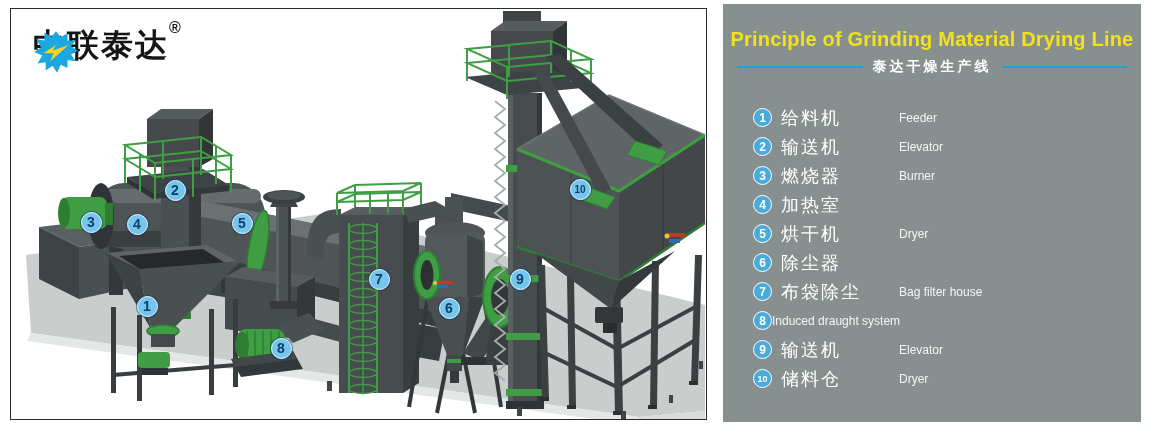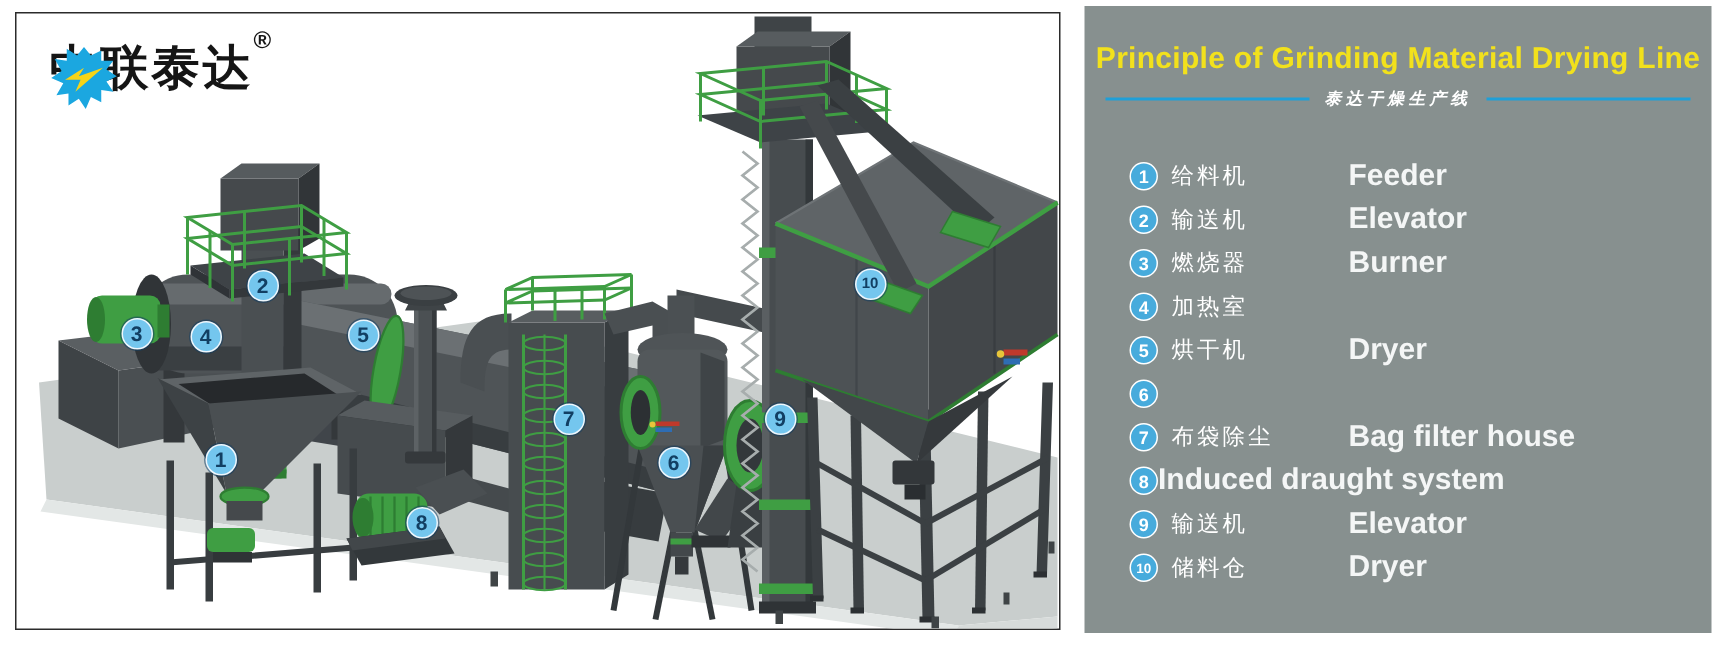--- a/index.html
+++ b/index.html
@@ -19,30 +19,30 @@
           display:flex;align-items:center;justify-content:center;
           font-size:14px;font-weight:bold;box-sizing:border-box;}
   .marker.two-digit{font-size:10px;}
   
   .panel{position:absolute;left:723px;top:4px;width:418px;height:418px;
          background:var(--panel-bg,#87908f);}
   .panel-title{margin-top:24px;text-align:center;font-size:20px;font-weight:bold;
                color:var(--title-yellow,#f2e11c);letter-spacing:0.2px;}
   .panel-subtitle-row{display:flex;align-items:center;margin:7px 14px 0 14px;gap:10px;}
   .sub-line{flex:1;height:2px;background:var(--divider-cyan,#1f9fd8);}
-  .panel-subtitle{font-size:11px;font-weight:bold;color:#ffffff;letter-spacing:3px;white-space:nowrap;font-style:italic;}
+  .panel-subtitle{font-size:14px;font-weight:bold;color:#ffffff;letter-spacing:3px;white-space:nowrap;}
   .legend{position:absolute;left:0;top:99px;right:0;padding-left:30px;}
   .legend-row{display:flex;align-items:center;height:29px;}
   .legend-num{flex:0 0 auto;width:19px;height:19px;border-radius:50%;
               background:var(--legend-circle,#47abdc);border:1.5px solid #ffffff;
               color:#ffffff;font-size:12px;font-weight:bold;box-sizing:border-box;
               display:flex;align-items:center;justify-content:center;}
   .legend-num.two-digit{font-size:9px;}
-  .legend-cn{margin-left:9px;width:118px;font-size:15px;color:#ffffff;letter-spacing:2px;}
-  .legend-en{font-size:20px;color:#f4f6f6;font-weight:bold;}
+  .legend-cn{margin-left:9px;width:118px;font-size:18px;color:#ffffff;letter-spacing:2px;}
+  .legend-en{font-size:12px;color:#f4f6f6;}
 </style>
 </head>
 <body>
 
 <div class="stage">
 
   <div class="diagram-box">
 
     <svg width="695" height="410" viewBox="0 0 695 410">
 
@@ -360,20 +360,21 @@
   </div>
 
   <div class="legend-row">
     <span class="legend-num">5</span>
     <span class="legend-cn">烘干机</span>
     <span class="legend-en">Dryer</span>
   </div>
 
   <div class="legend-row">
     <span class="legend-num">6</span>
+    <span class="legend-cn">除尘器</span>
   </div>
 
   <div class="legend-row">
     <span class="legend-num">7</span>
     <span class="legend-cn">布袋除尘</span>
     <span class="legend-en">Bag filter house</span>
   </div>
 
   <div class="legend-row">
     <span class="legend-num">8</span>

